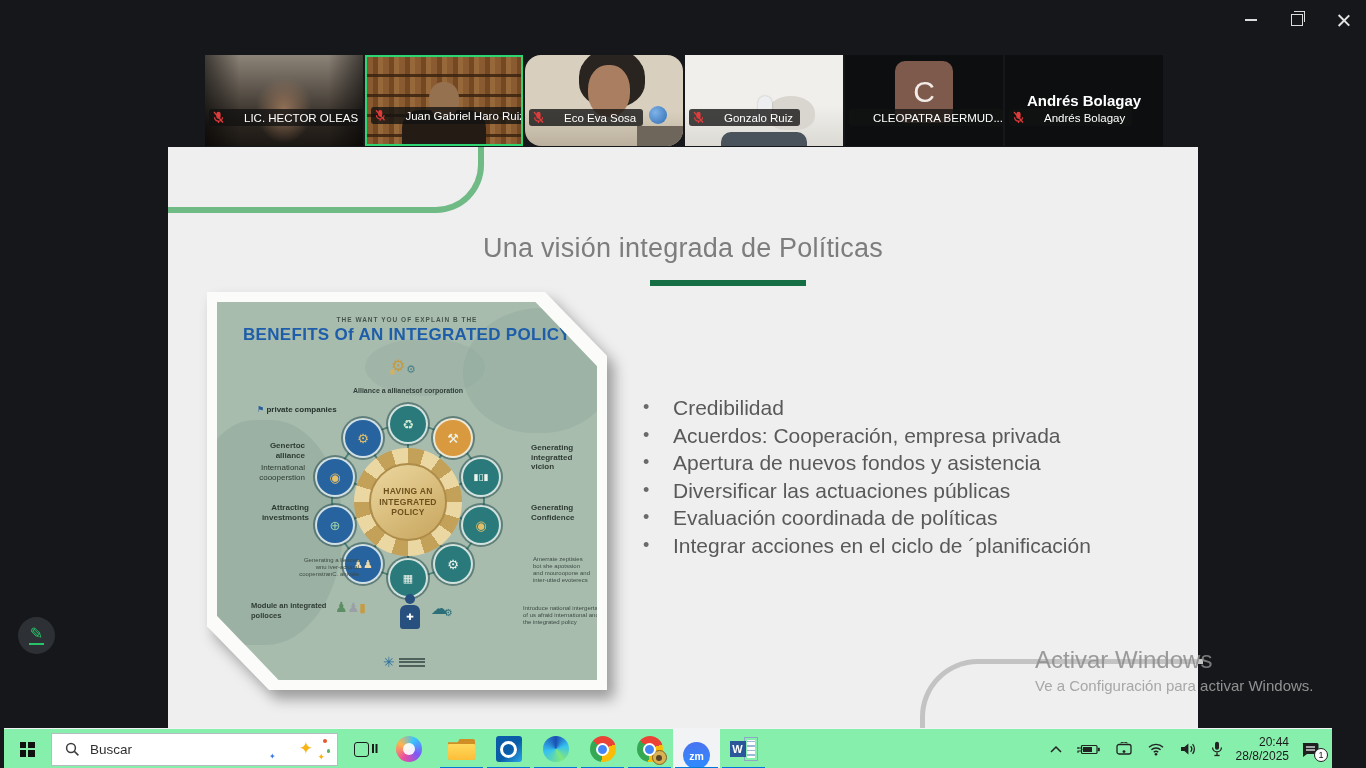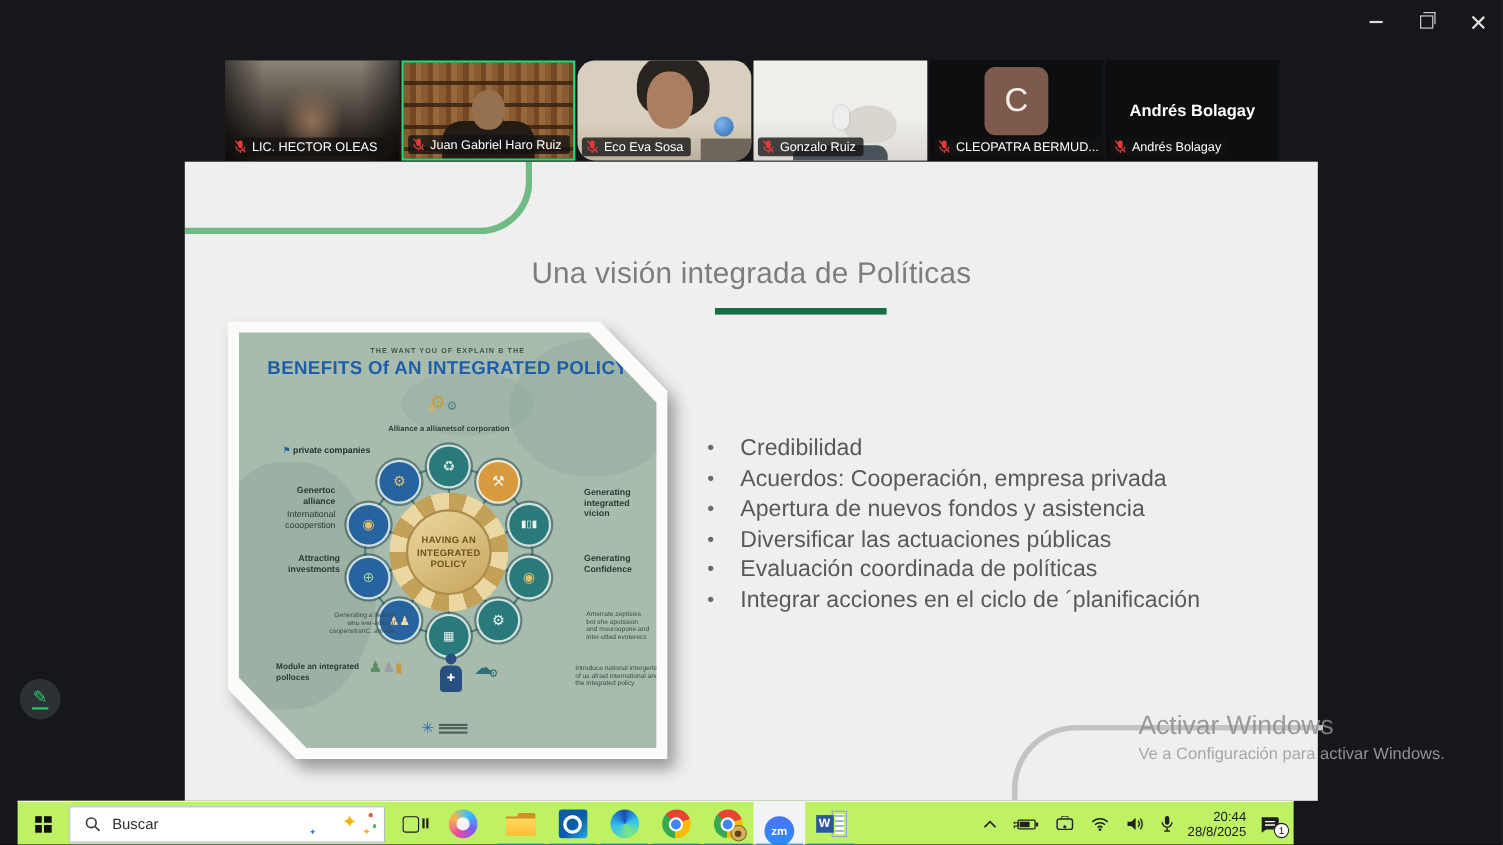--- a/index.html
+++ b/index.html
@@ -14,21 +14,21 @@
   .restore{width:10px;height:10px;border:1.4px solid #dcdcdc;position:relative;}
   .restore::before{content:"";position:absolute;left:2px;top:-4px;width:10px;height:10px;border:1.4px solid #dcdcdc;border-left:none;border-bottom:none;}
   .closex{position:relative;width:13px;height:13px;}
   .closex::before,.closex::after{content:"";position:absolute;left:6px;top:-1px;width:1.6px;height:15px;background:#e3e3e3;}
   .closex::before{transform:rotate(45deg);} .closex::after{transform:rotate(-45deg);}
 
   
   .strip{position:absolute;left:205px;top:55px;display:flex;gap:2px;}
   .tile{position:relative;width:158px;height:91px;background:#0c0e10;overflow:hidden;box-sizing:border-box;flex:0 0 auto;}
   .tile.active{border:2px solid #2ed573;}
-  .vlabel{position:absolute;left:4px;bottom:4px;display:flex;align-items:center;gap:5px;
+  .vlabel{position:absolute;left:4px;bottom:20px;display:flex;align-items:center;gap:20px;
           background:rgba(18,18,18,.78);border-radius:3px;padding:2px 7px 2px 4px;
           color:#fff;font-size:11.5px;white-space:nowrap;max-width:150px;overflow:hidden;}
   .bigname{position:absolute;inset:0;display:flex;align-items:center;justify-content:center;
            color:#fff;font-weight:700;font-size:15px;}
   .avatarC{position:absolute;left:50%;top:6px;transform:translateX(-50%);width:58px;height:62px;
            border-radius:10px;background:#7d5a4b;color:#f3ece8;display:flex;align-items:center;
            justify-content:center;font-size:30px;}
   
   .scene1{background:
      radial-gradient(40px 48px at 50% 60%, rgba(150,115,88,.95), rgba(70,52,38,0) 70%),
@@ -106,21 +106,21 @@
 
   
   .wm1{position:absolute;left:1035px;top:646px;font-size:24px;color:rgba(140,140,140,.85);}
   .wm2{position:absolute;left:1035px;top:677px;font-size:15px;color:rgba(158,158,158,.9);}
   .pencilbtn{position:absolute;left:18px;top:617px;width:37px;height:37px;border-radius:50%;
              background:#2d3034;display:flex;flex-direction:column;align-items:center;justify-content:center;}
   .pencilbtn .pg{color:#28c46a;font-size:16px;line-height:16px;}
   .pencilbtn .pb{width:15px;height:2px;background:#28c46a;margin-top:1px;}
 
   
-  .taskbar{position:absolute;left:16px;top:728px;width:1160px;height:40px;background:#bef264;border-top:1px solid #f2f3f4;box-sizing:border-box;}
+  .taskbar{position:absolute;left:4px;top:728px;width:1328px;height:40px;background:#86efac;border-top:1px solid #f2f3f4;box-sizing:border-box;}
   .tb-left{position:absolute;left:0;top:0;height:40px;display:flex;align-items:center;}
   .cell{width:47px;height:40px;display:flex;align-items:center;justify-content:center;position:relative;flex:0 0 auto;}
   .cell.start{width:46px;}
   .cell.running::after{content:"";position:absolute;left:2px;right:2px;bottom:0;height:2.5px;background:#0078d7;}
   .cell.activeapp{background:#f2f3f5;align-items:flex-end;}
   .ic-start{width:15px;height:15px;display:grid;grid-template-columns:1fr 1fr;gap:1.5px;}
   .ic-start i{background:#101010;}
   .searchbox{position:relative;width:287px;height:33px;background:#fff;border:1px solid #b8bcc0;box-sizing:border-box;
              display:flex;align-items:center;padding-left:13px;margin-left:1px;}
   .searchbox .stext{margin-left:10px;font-size:13.5px;color:#2f2f2f;}

